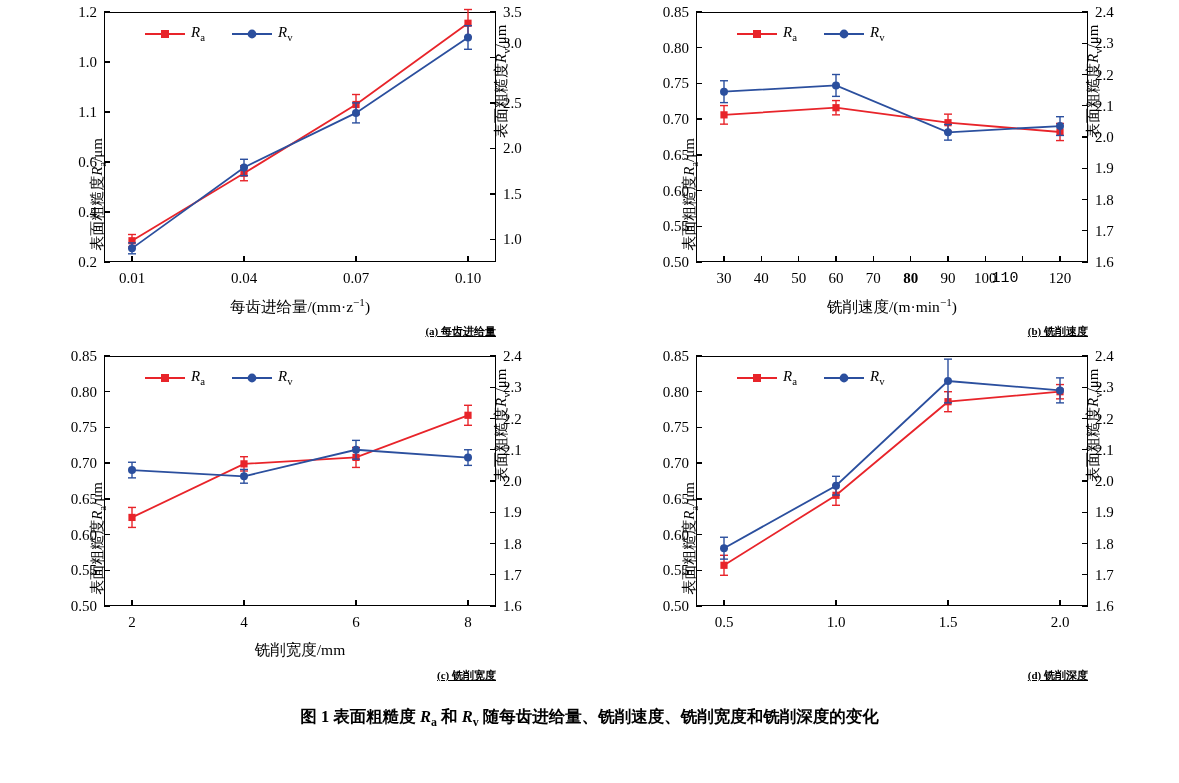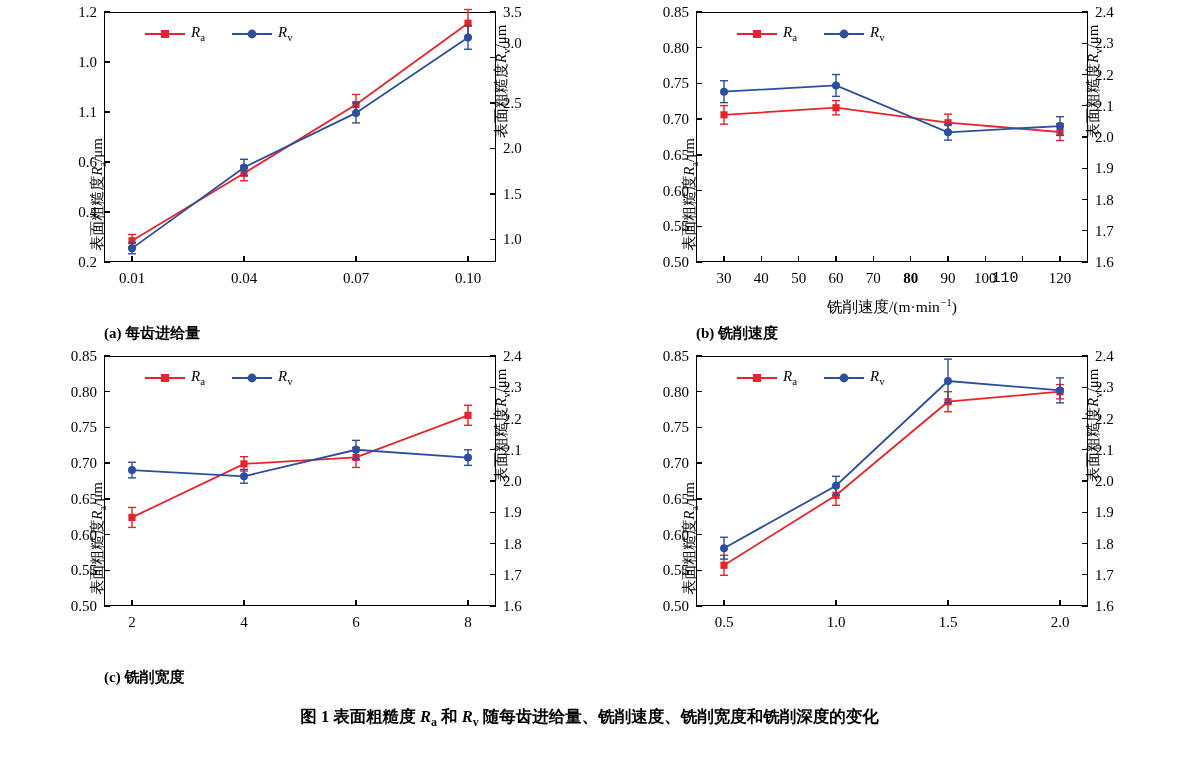--- a/index.html
+++ b/index.html
@@ -22,21 +22,21 @@
   .ylab-right{right:-6px;top:126px;transform:translate(100%,-50%) rotate(-90deg);transform-origin:0% 50%;}
   .ylab-left span,.ylab-right span{display:inline-block;}
 
   .ytick{position:absolute;font-size:15px;text-align:right;transform:translateY(-50%);}
   .ytick.l{right:calc(100% + 7px);}
   .ytick.r{left:calc(100% + 7px);text-align:left;}
   .xtick{position:absolute;font-size:15px;top:calc(100% + 8px);transform:translateX(-50%);white-space:nowrap;}
 
   .tickmark{position:absolute;background:#000;}
   .xlabel{position:absolute;width:100%;top:calc(100% + 34px);text-align:center;font-size:15.5px;}
-  .caption{position:absolute;width:100%;top:calc(100% + 62px);text-align:left;font-size:15px;font-weight:bold;}
+  .caption{position:absolute;width:100%;top:calc(100% + 62px);text-align:right;font-size:11px;font-weight:bold;text-decoration:underline;}
 
   .legend{position:absolute;left:40px;top:12px;display:flex;gap:26px;align-items:center;font-size:15px;}
   .legend .item{display:flex;align-items:center;gap:5px;}
   .legend svg{display:block;}
 
   sub{font-size:0.72em;}
   sup{font-size:0.72em;}
   i{font-family:"Liberation Serif",serif;}
 
   .figtitle{position:absolute;left:0;width:1179px;text-align:center;font-weight:bold;font-size:16.5px;}
@@ -146,20 +146,21 @@
             <span class="item">
               <svg width="42" height="12">
                 <line x1="1" y1="6" x2="41" y2="6" stroke="#2b4f9e" stroke-width="1.8"></line>
                 <circle cx="21" cy="6" r="4.4" fill="#2b4f9e"></circle>
               </svg>
               <span><i>R</i><sub>v</sub></span>
             </span>
           </div>
           <div class="ylab-left"><span>表面粗糙度<i>R</i><sub>a</sub>/μm</span></div>
           <div class="ylab-right"><span>表面粗糙度<i>R</i><sub>v</sub>/μm</span></div>
+          <div class="xlabel">每齿进给量/(mm·z<sup>−1</sup>)</div>
           <div class="caption"><b>(a) 每齿进给量</b></div>
         </div>
       </div>
       <div class="panel p-b">
         <div class="plotwrap">
           <div class="frame"></div>
           <div class="ytick l" style="top: 250px;">0.50</div>
           <div class="tickmark" style="left: 0px; top: 249.3px; width: 6px; height: 1.4px;"></div>
           <div class="ytick l" style="top: 214.286px;">0.55</div>
           <div class="tickmark" style="left: 0px; top: 213.586px; width: 6px; height: 1.4px;"></div>
@@ -395,20 +396,21 @@
             <span class="item">
               <svg width="42" height="12">
                 <line x1="1" y1="6" x2="41" y2="6" stroke="#2b4f9e" stroke-width="1.8"></line>
                 <circle cx="21" cy="6" r="4.4" fill="#2b4f9e"></circle>
               </svg>
               <span><i>R</i><sub>v</sub></span>
             </span>
           </div>
           <div class="ylab-left"><span>表面粗糙度<i>R</i><sub>a</sub>/μm</span></div>
           <div class="ylab-right"><span>表面粗糙度<i>R</i><sub>v</sub>/μm</span></div>
+          <div class="xlabel">铣削宽度/mm</div>
           <div class="caption"><b>(c) 铣削宽度</b></div>
         </div>
       </div>
       <div class="panel p-d">
         <div class="plotwrap">
           <div class="frame"></div>
           <div class="ytick l" style="top: 250px;">0.50</div>
           <div class="tickmark" style="left: 0px; top: 249.3px; width: 6px; height: 1.4px;"></div>
           <div class="ytick l" style="top: 214.286px;">0.55</div>
           <div class="tickmark" style="left: 0px; top: 213.586px; width: 6px; height: 1.4px;"></div>
@@ -513,18 +515,19 @@
             <span class="item">
               <svg width="42" height="12">
                 <line x1="1" y1="6" x2="41" y2="6" stroke="#2b4f9e" stroke-width="1.8"></line>
                 <circle cx="21" cy="6" r="4.4" fill="#2b4f9e"></circle>
               </svg>
               <span><i>R</i><sub>v</sub></span>
             </span>
           </div>
           <div class="ylab-left"><span>表面粗糙度<i>R</i><sub>a</sub>/μm</span></div>
           <div class="ylab-right"><span>表面粗糙度<i>R</i><sub>v</sub>/μm</span></div>
+          <div class="caption"><b>(d) 铣削深度</b></div>
         </div>
       </div>
     </div>
 
   <div class="figtitle cn" id="cap-cn">图 1   表面粗糙度 <i>R</i><sub>a</sub> 和 <i>R</i><sub>v</sub> 随每齿进给量、铣削速度、铣削宽度和铣削深度的变化</div>
 </div>
 
 </body></html>

